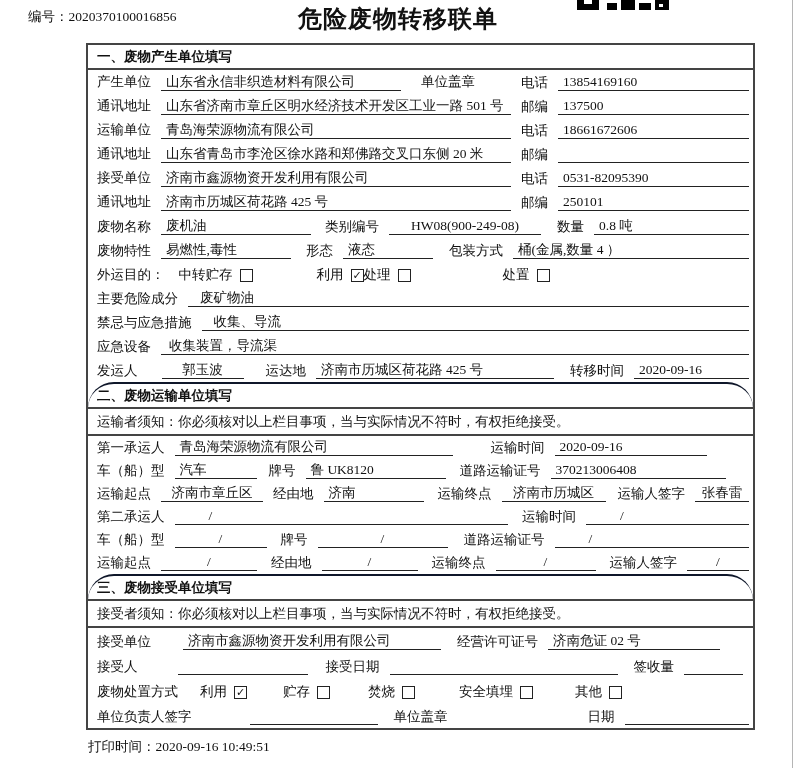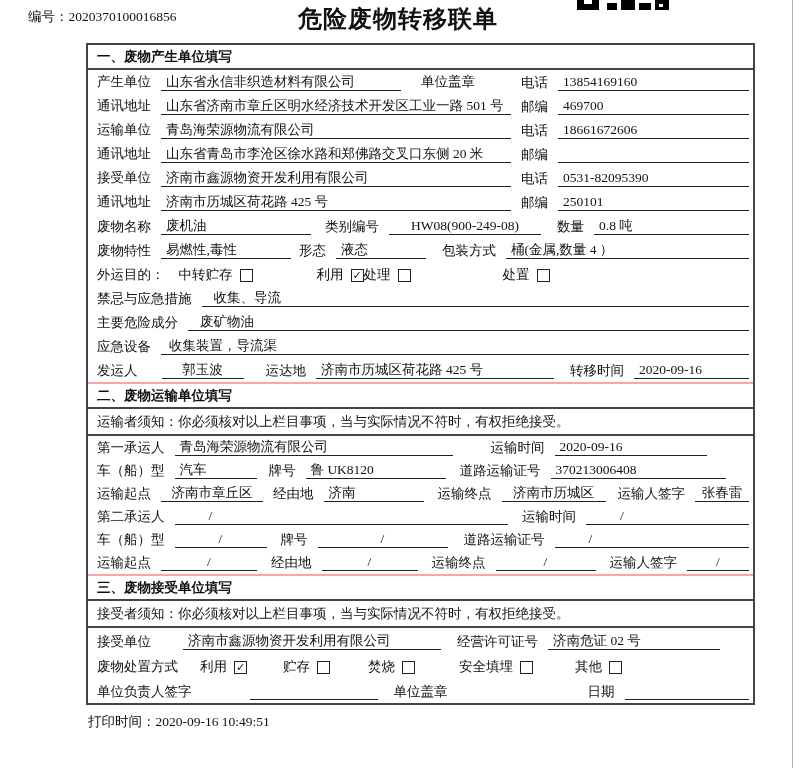--- a/index.html
+++ b/index.html
@@ -6,21 +6,21 @@
   body{width:796px;height:768px;position:relative;overflow:hidden;background:#fff;color:#111;
        font-family:"Liberation Serif","DejaVu Serif",serif;}
   .serial{position:absolute;left:28px;top:8px;font-size:13.5px;}
   .title{position:absolute;left:56px;width:684px;top:3px;text-align:center;font-size:24px;font-weight:bold;letter-spacing:1px;}
   .qr{position:absolute;left:577px;top:0;width:92px;height:10px;}
   .qr i{position:absolute;background:#000;display:block;}
   .qr i.w{background:#fff;}
   .edge{position:absolute;right:3px;top:0;width:1px;height:768px;background:#b5b5b5;}
   .sheet{position:absolute;left:86px;top:43px;width:669px;}
   .formtable{border:2px solid #444;box-sizing:border-box;background:#fff;}
-  .sec2,.sec3{border-top:2px solid #fca5a5;}
+  .sec2,.sec3{border-top:2px solid #0f172a;border-radius:26px;}
   .sec-h{font-weight:bold;font-size:13.5px;padding:3px 8px 3px 9px;border-bottom:2px solid #444;height:17px;line-height:17px;}
   .notice{font-size:13.5px;padding:4px 8px 4px 9px;border-bottom:2px solid #444;height:17px;line-height:17px;}
   .row{display:flex;align-items:flex-end;height:24px;padding:0 4px 3px 9px;font-size:13.5px;line-height:16px;white-space:nowrap;box-sizing:border-box;}
   .sec2 .row{height:23px;}
   .sec3 .row{height:25px;}
   .lbl{flex:0 0 auto;margin-right:10px;}
   .val{border-bottom:1px solid #222;padding:0 5px;min-height:16px;box-sizing:border-box;flex:0 0 auto;}
   .grow{flex:1 1 auto;}
   .sp{flex:1 1 auto;}
   .ctr{text-align:center;}
@@ -68,21 +68,21 @@
       </div>
     </div>
 
     <div class="row">
       <div class="leftcell">
         <span class="lbl">通讯地址</span>
         <span class="val grow">山东省济南市章丘区明水经济技术开发区工业一路 501 号</span>
       </div>
       <div class="rightcell">
         <span class="lbl">邮编</span>
-        <span class="val grow">469700</span>
+        <span class="val grow">137500</span>
       </div>
     </div>
 
     <div class="row">
       <div class="leftcell">
         <span class="lbl">运输单位</span>
         <span class="val grow">青岛海荣源物流有限公司</span>
       </div>
       <div class="rightcell">
         <span class="lbl">电话</span>
@@ -128,21 +128,21 @@
       <span class="val" style="width:150px;">废机油</span>
       <span class="lbl" style="margin-left:14px;">类别编号</span>
       <span class="val ctr" style="width:152px;">HW08(900-249-08)</span>
       <span class="lbl" style="margin-left:16px;">数量</span>
       <span class="val grow">0.8 吨</span>
     </div>
 
     <div class="row">
       <span class="lbl">废物特性</span>
       <span class="val" style="width:130px;">易燃性,毒性</span>
-      <span class="lbl" style="margin-left:8px;text-align:center;">形态</span>
+      <span class="lbl" style="margin-left:15px;text-align:center;">形态</span>
       <span class="val" style="width:90px;">液态</span>
       <span class="lbl" style="margin-left:16px;">包装方式</span>
       <span class="val grow">桶(金属,数量  4 ）</span>
     </div>
 
     <div class="row">
       <span class="lbl">外运目的：</span>
       <span class="opt" style="margin-left:4px;">
         <span>中转贮存</span>
         <span class="cb"></span>
@@ -155,27 +155,27 @@
         <span>处理</span>
         <span class="cb"></span>
       </span>
       <span class="opt" style="margin-left:92px;">
         <span>处置</span>
         <span class="cb"></span>
       </span>
     </div>
 
     <div class="row">
+      <span class="lbl">主要危险成分</span>
+      <span class="val grow" style="padding-left:12px;">废矿物油</span>
+    </div>
+
+    <div class="row">
       <span class="lbl">禁忌与应急措施</span>
       <span class="val grow" style="padding-left:12px;">收集、导流</span>
-    </div>
-
-    <div class="row">
-      <span class="lbl">主要危险成分</span>
-      <span class="val grow" style="padding-left:12px;">废矿物油</span>
     </div>
 
     <div class="row">
       <span class="lbl">应急设备</span>
       <span class="val grow" style="padding-left:8px;">收集装置，导流渠</span>
     </div>
 
     <div class="row">
       <span class="lbl">发运人</span>
       <span class="val ctr" style="width:82px;margin-left:14px;">郭玉波</span>
@@ -252,20 +252,28 @@
     <div class="notice">接受者须知：你必须核对以上栏目事项，当与实际情况不符时，有权拒绝接受。</div>
 
     <div class="row">
       <span class="lbl">接受单位</span>
       <span class="val" style="width:258px;margin-left:22px;">济南市鑫源物资开发利用有限公司</span>
       <span class="lbl" style="margin-left:16px;">经营许可证号</span>
       <span class="val" style="width:172px;">济南危证 02 号</span>
       <span class="sp"></span>
     </div>
 
+    <div class="row">
+      <span class="lbl">接受人</span>
+      <span class="val" style="width:130px;margin-left:30px;"></span>
+      <span class="lbl" style="margin-left:18px;">接受日期</span>
+      <span class="val" style="width:228px;"></span>
+      <span class="lbl" style="margin-left:16px;">签收量</span>
+      <span class="val grow" style="margin-right:6px;"></span>
+    </div>
 
     <div class="row">
       <span class="lbl">废物处置方式</span>
       <span class="opt" style="margin-left:12px;">
         <span>利用</span>
         <span class="cb">✓</span>
       </span>
       <span class="opt" style="margin-left:36px;">
         <span>贮存</span>
         <span class="cb"></span>

